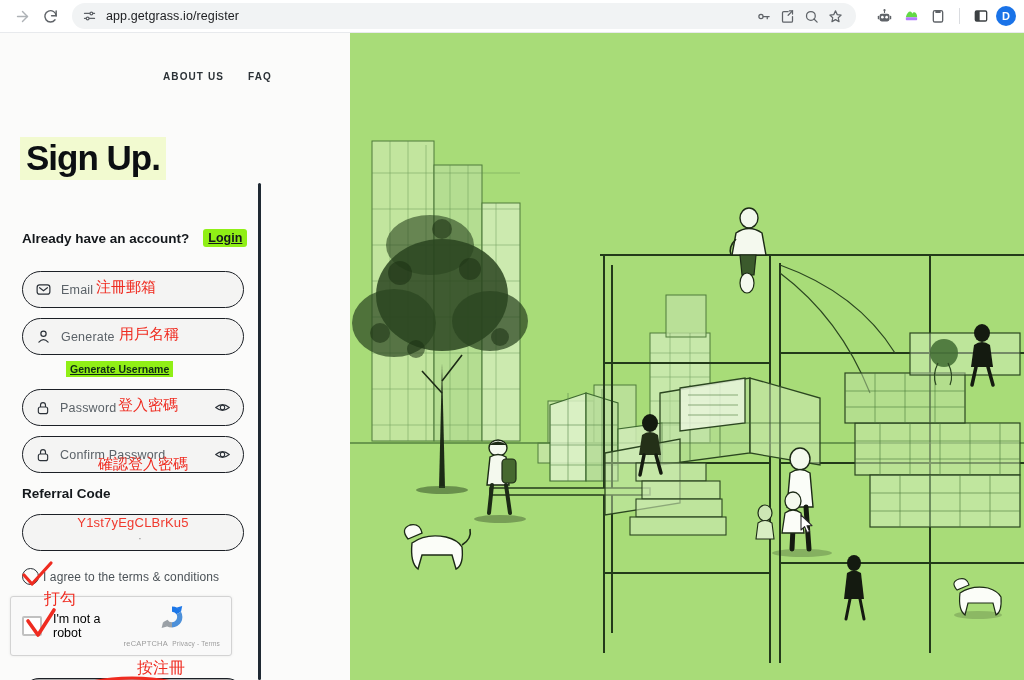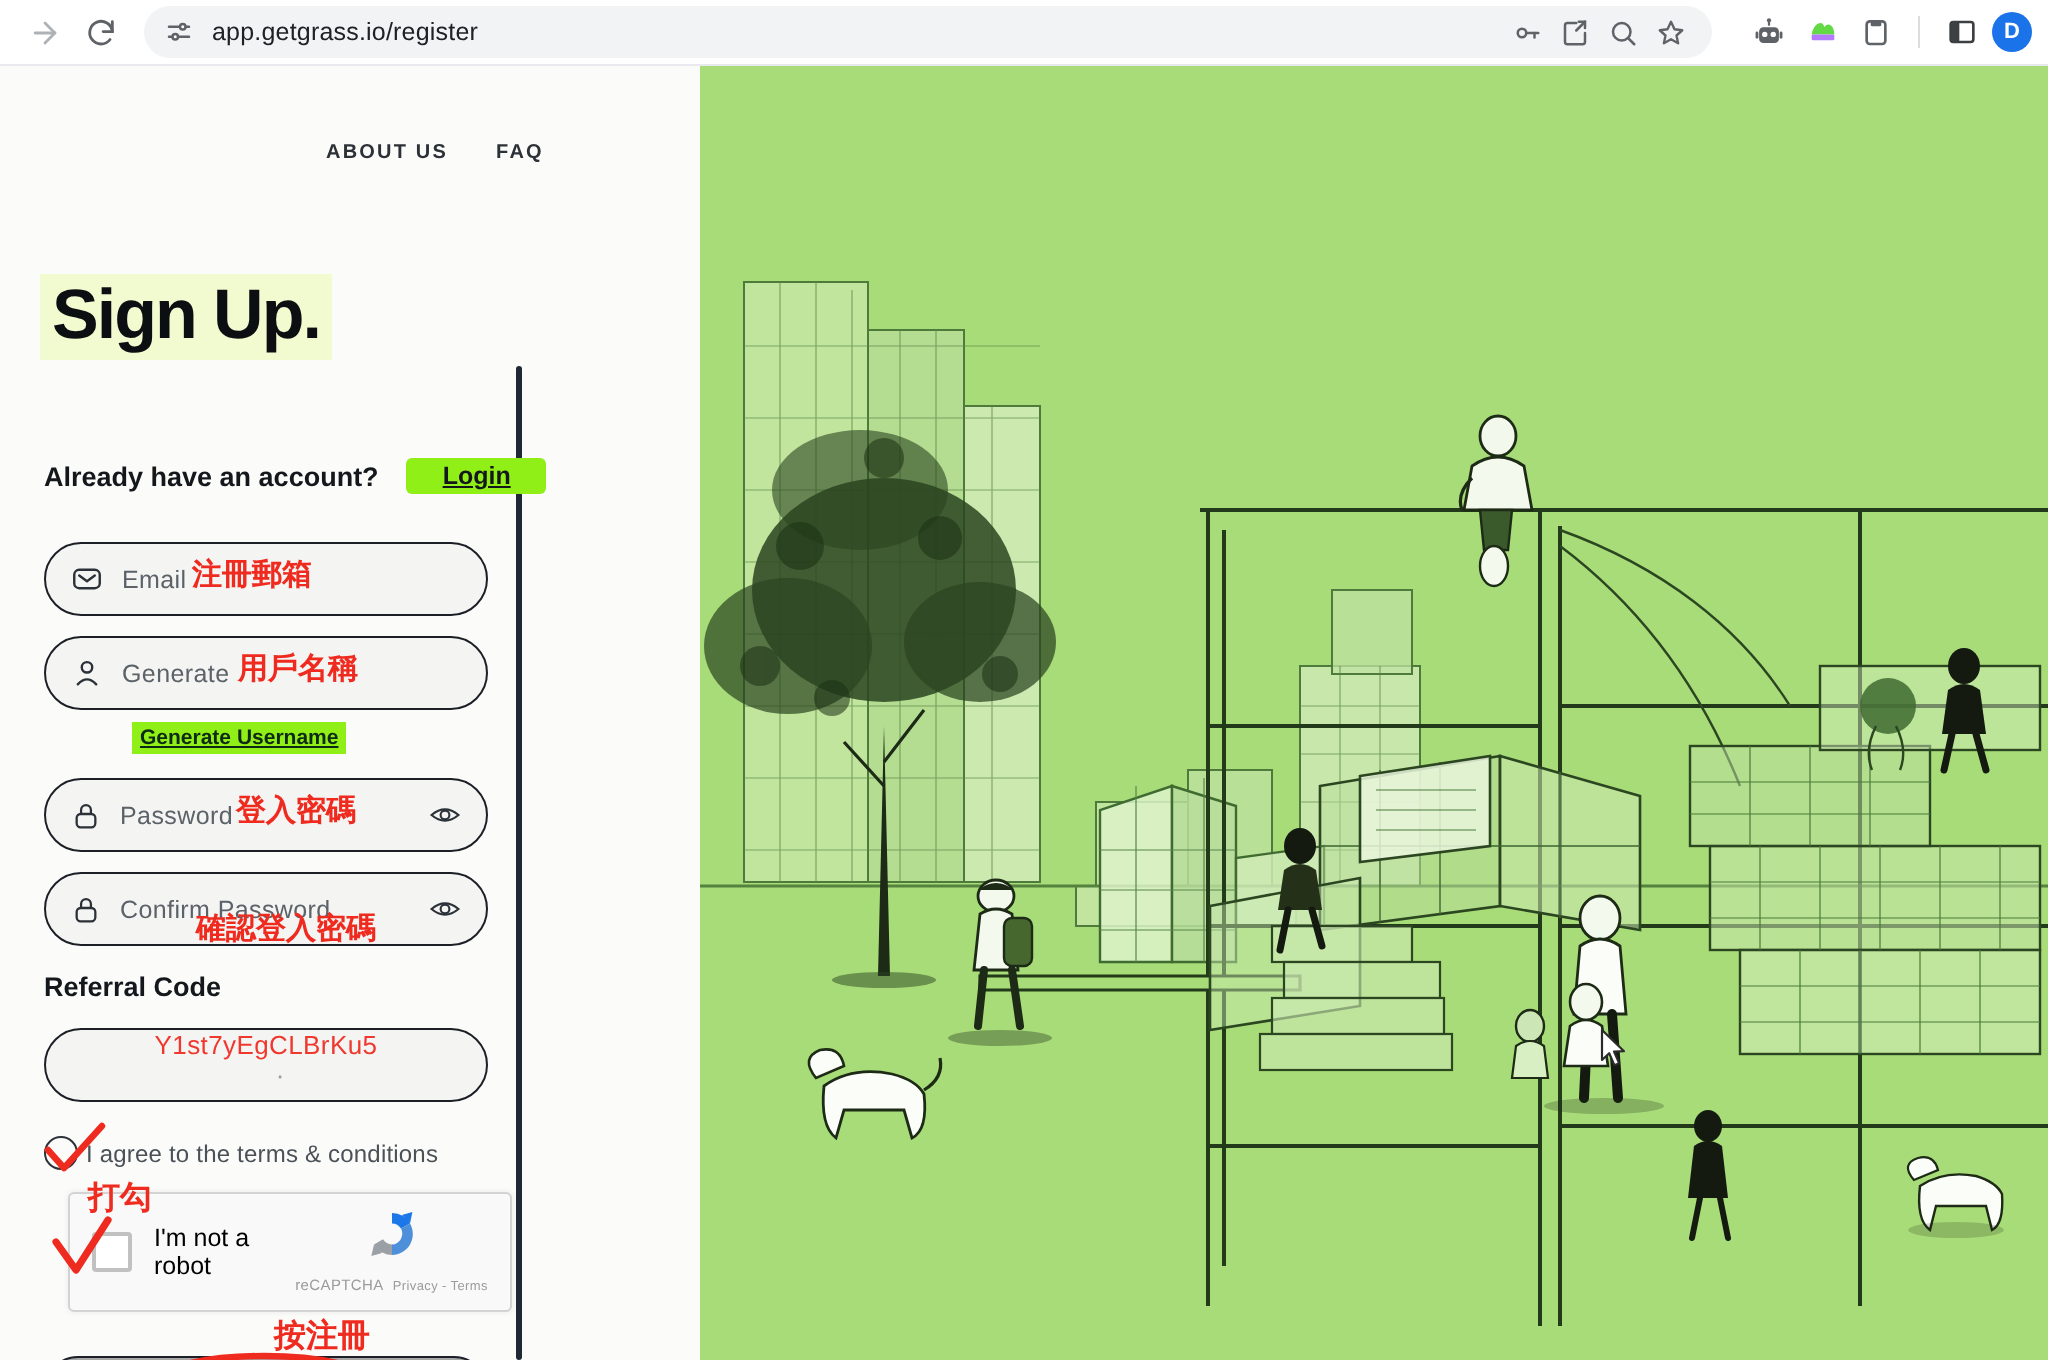--- a/index.html
+++ b/index.html
@@ -112,21 +112,21 @@
   }
 
   .already-row {
     position: absolute; left: 22px; top: 196px;
     display: flex; align-items: center; gap: 14px;
   }
   .already-text { font-size: 13.5px; font-weight: bold; color: #14181c; }
   .login-link {
     font-size: 12.5px; font-weight: bold; color: #14181c;
     background: #90ef16; text-decoration: underline;
-    padding: 2px 18px; border-radius: 3px;
+    padding: 2px 5px; border-radius: 3px;
   }
 
   
   .field {
     position: absolute; left: 22px;
     width: 222px; height: 37px;
     background: #f4f4f3;
     border: 1px solid #1c2026;
     border-radius: 19px;
     display: flex; align-items: center;
@@ -174,21 +174,21 @@
     background: transparent;
     flex: 0 0 auto;
   }
   .terms-text {
     font-size: 12px; color: #4b5257; margin-left: 4px;
     letter-spacing: .1px;
   }
 
   
   .recaptcha {
-    position: absolute; left: 34px; top: 563px;
+    position: absolute; left: 10px; top: 563px;
     width: 222px; height: 60px;
     background: #f9f9f9;
     border: 1px solid #d3d3d3;
     border-radius: 3px;
     display: flex; align-items: center;
     padding: 0 11px;
     box-shadow: 0 0 3px rgba(0,0,0,.08);
   }
   .rc-check {
     width: 20px; height: 20px;
@@ -211,21 +211,21 @@
     border: 1.5px solid #1c2026;
     border-radius: 19px;
     display: flex; align-items: center; justify-content: center;
     gap: 11px;
   }
 
   
   .anno {
     position: absolute;
     color: #ef2b20;
-    font-weight: bold;
+    font-weight: normal;
     font-family: "DejaVu Sans", sans-serif;
     white-space: nowrap;
   }
   #anno-email   { left: 96px; top: 245px;  font-size: 15px; }
   #anno-user    { left: 119px; top: 292px; font-size: 15px; }
   #anno-pass    { left: 118px; top: 363px; font-size: 15px; }
   #anno-confirm { left: 98px;  top: 422px; font-size: 15px; }
   #anno-tick1   { left: 44px;  top: 556px; font-size: 16px; }
   #anno-tick2   { left: 137px; top: 625px; font-size: 16px; }
 

